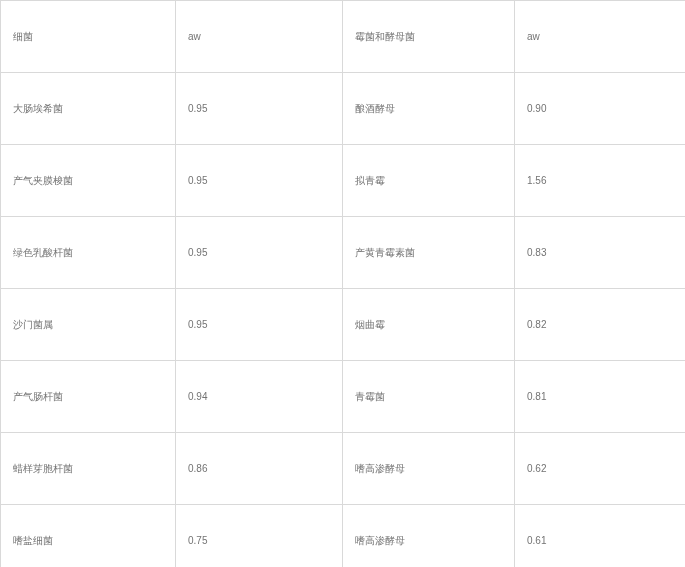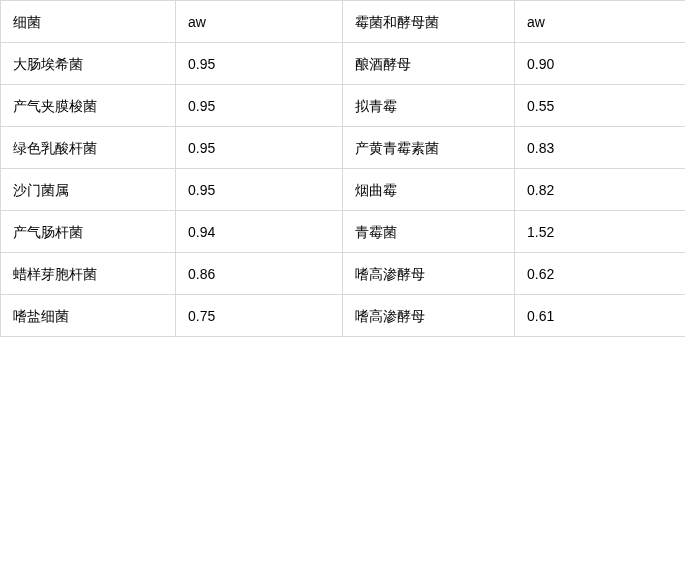--- a/index.html
+++ b/index.html
@@ -25,25 +25,25 @@
     table-layout: fixed;
   }
   table.data-table col.c0 { width: 175px; }
   table.data-table col.c1 { width: 167px; }
   table.data-table col.c2 { width: 172px; }
   table.data-table col.c3 { width: 171px; }
 
   table.data-table td {
     border: 1px solid #d9d9d9;
     height: 41px;
-    padding: 0 12px;
-    font-size: 14px;
+    padding: 15px 12px;
+    font-size: 10px;
     line-height: 18px;
     vertical-align: middle;
-    color: #000000;
+    color: #737373;
     font-weight: 400;
     white-space: nowrap;
     overflow: hidden;
   }
   table.data-table tr.header-row td {
     font-weight: 400;
   }
   
   table.data-table tr:first-child td {
     border-top: 1px solid #d9d9d9;
@@ -70,39 +70,39 @@
       <tr>
         <td>大肠埃希菌</td>
         <td>0.95</td>
         <td>酿酒酵母</td>
         <td>0.90</td>
       </tr>
       <tr>
         <td>产气夹膜梭菌</td>
         <td>0.95</td>
         <td>拟青霉</td>
-        <td>0.55</td>
+        <td>1.56</td>
       </tr>
       <tr>
         <td>绿色乳酸杆菌</td>
         <td>0.95</td>
         <td>产黄青霉素菌</td>
         <td>0.83</td>
       </tr>
       <tr>
         <td>沙门菌属</td>
         <td>0.95</td>
         <td>烟曲霉</td>
         <td>0.82</td>
       </tr>
       <tr>
         <td>产气肠杆菌</td>
         <td>0.94</td>
         <td>青霉菌</td>
-        <td>1.52</td>
+        <td>0.81</td>
       </tr>
       <tr>
         <td>蜡样芽胞杆菌</td>
         <td>0.86</td>
         <td>嗜高渗酵母</td>
         <td>0.62</td>
       </tr>
       <tr>
         <td>嗜盐细菌</td>
         <td>0.75</td>

